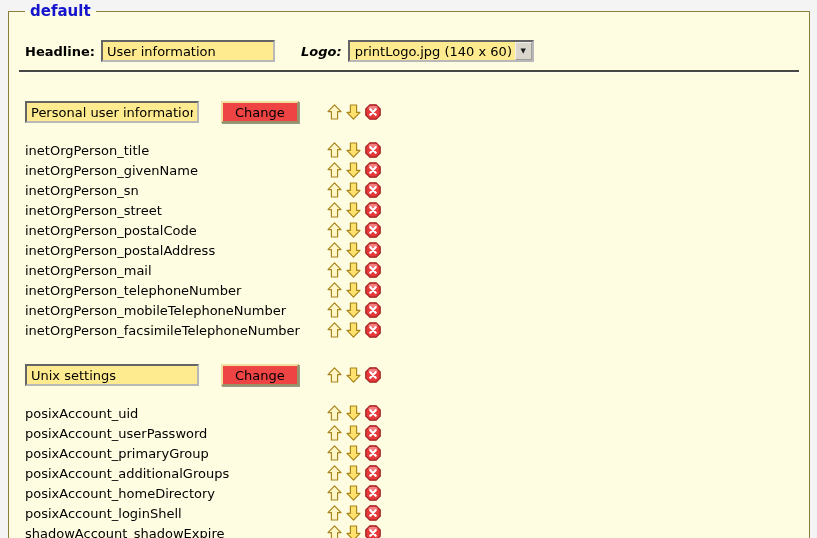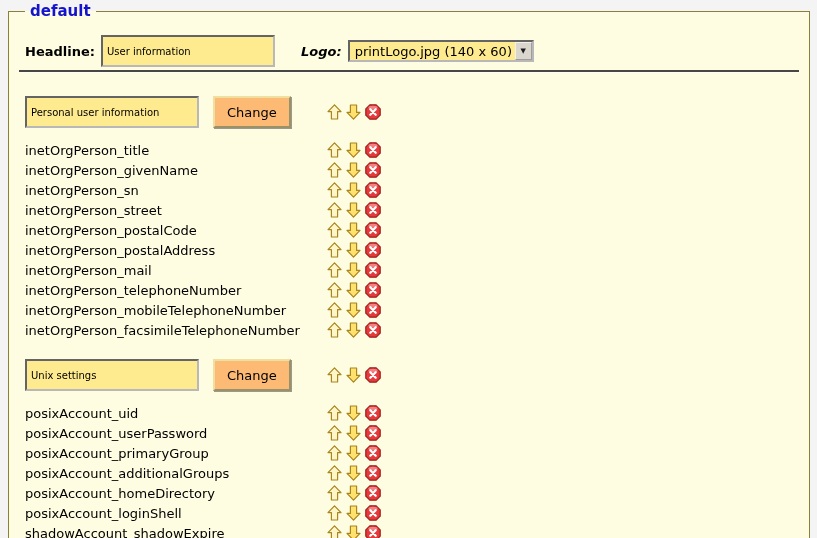--- a/index.html
+++ b/index.html
@@ -28,22 +28,22 @@
   .head-row {
     display: flex; align-items: center;
     margin: 16px 0 0 6px;
     height: 22px;
   }
   .lbl { font-weight: bold; white-space: nowrap; }
   .ybox {
     background: #ffeb8f;
     border: 2px inset #b8b8b8;
     font-family: "DejaVu Sans", "Liberation Sans", sans-serif;
-    font-size: 10px; color: #000;
-    height: 22px; padding: 14px 4px;
+    font-size: 13px; color: #000;
+    height: 22px; padding: 4px 4px;
     outline: none;
   }
   #headline-input { width: 174px; margin-left: 6px; }
   #logo-label { margin-left: 26px; font-style: italic; }
   .select {
     display: inline-flex; align-items: center;
     margin-left: 6px;
     width: 186px; height: 22px;
     border: 2px inset #b8b8b8;
     background: #ffeb8f;
@@ -65,26 +65,26 @@
     height: 0;
   }
   .section { margin: 0 0 0 6px; }
   #sections { margin-top: 28px; }
   .section + .section { margin-top: 24px; }
   .row { display: flex; align-items: center; }
   .header-row { height: 22px; margin-bottom: 2px; }
   .row-content { width: 302px; display: flex; align-items: center; }
   .section-title { width: 174px; }
   .ybtn {
-    margin-left: 14px;
-    background: #fdba74;
+    margin-left: 22px;
+    background: #ef4444;
     border: 2px outset #efe0a0;
     font-family: "DejaVu Sans", "Liberation Sans", sans-serif;
     font-size: 13px; color: #000;
-    height: 32px; padding: 1px 12px;
+    height: 22px; padding: 1px 12px;
     box-shadow: 1px 1px 0 #9a9a8a;
   }
   .rows { margin-top: 17px; }
   .field-row { height: 20px; }
   .field-label { white-space: nowrap; }
   .icons { display: flex; align-items: center; gap: 3px; }
   .icon-btn { width: 16px; height: 16px; display: inline-flex; cursor: pointer; }
   .icon-btn svg { display: block; }
 </style>
 </head>

